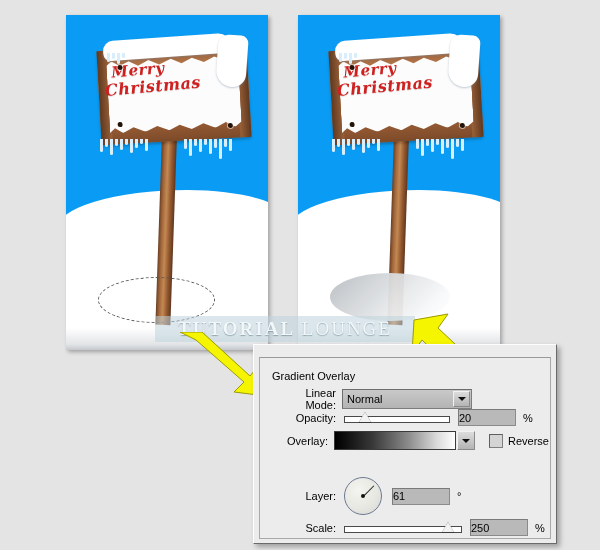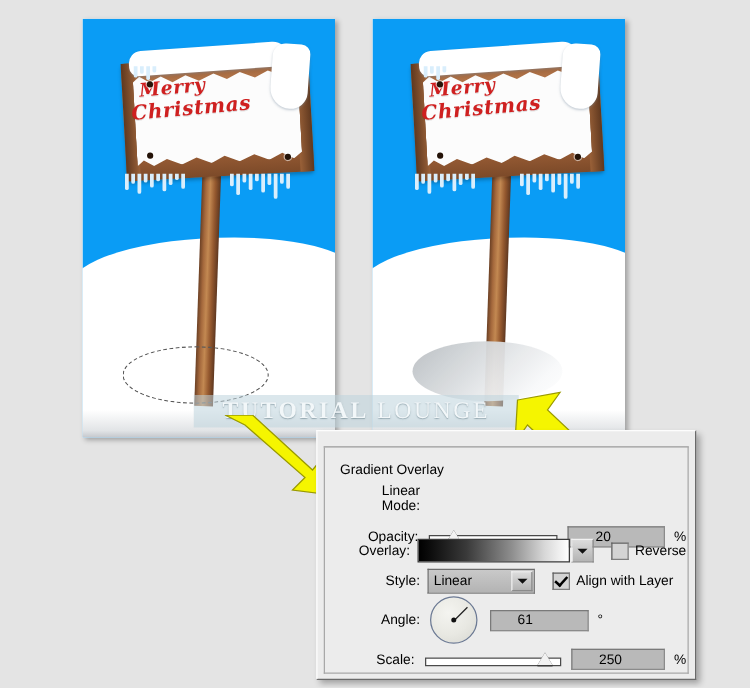--- a/index.html
+++ b/index.html
@@ -165,21 +165,21 @@
     display:flex;align-items:center;justify-content:center;
   }
   .caret{width:0;height:0;border-left:4px solid transparent;border-right:4px solid transparent;border-top:4px solid #111;}
 
   .numfield{
     height:15px;width:56px;
     background:#b9b9b9;
     border:1px solid #8b8b8b;
     border-top-color:#7a7a7a;border-left-color:#7a7a7a;
     font-size:11px;color:#000;
-    display:flex;align-items:center;padding-left:21px;
+    display:flex;align-items:center;padding-left:0;
   }
 
   .slider{position:relative;height:12px;}
   .slider .track{
     position:absolute;left:0;right:0;top:4px;height:5px;
     background:#ffffff;border:1px solid #4a4a4a;
   }
   .slider .thumb{
     position:absolute;top:0;width:0;height:0;
     border-left:6px solid transparent;border-right:6px solid transparent;
@@ -368,23 +368,29 @@
 
   <div id="dialog">
 
     <div class="group" id="grp-overlay">
       <div class="group-title">Gradient Overlay</div>
     </div>
 
 
     <div class="row" style="left:20px;top:42px;width:270px;">
       <div class="lbl" style="width:62px;">Linear Mode:</div>
-    </div>
-
-    <div class="row" style="left:20px;top:76px;width:275px;">
+      <div class="combo" style="margin-left:6px;width:128px;">
+        <span>Normal</span>
+        <div class="arrowbox">
+            <div class="caret"></div>
+          </div>
+      </div>
+    </div>
+
+    <div class="row" style="left:20px;top:64px;width:275px;">
       <div class="lbl" style="width:62px;">Opacity:</div>
       <div class="slider" style="margin-left:8px;width:106px;">
         <div class="track"></div>
         <div class="thumb" id="opacity-thumb" style="left: calc(20% - 6px);"></div>
       </div>
       <div class="numfield" style="margin-left:8px;">
         <span>20</span>
       </div>
       <div style="margin-left:7px;">%</div>
     </div>
@@ -394,34 +400,23 @@
       <div class="gradcombo" style="margin-left:6px;">
         <div class="gradbar"></div>
         <div class="arrowbox2">
             <div class="caret"></div>
           </div>
       </div>
       <div class="checkbox" style="margin-left:14px;"></div>
       <div class="chk-label">Reverse</div>
     </div>
 
-    <div class="row" style="left:20px;top:110px;width:275px;">
-      <div class="lbl" style="width:62px;">Style:</div>
-      <div class="combo" style="margin-left:6px;width:84px;">
-        <span>Linear</span>
-        <div class="arrowbox">
-            <div class="caret"></div>
-          </div>
-      </div>
-      <div class="checkbox checked" style="margin-left:14px;"></div>
-      <div class="chk-label">Align with Layer</div>
-    </div>
 
     <div class="row" style="left:20px;top:132px;width:275px;">
-      <div class="lbl" style="width:62px;">Angle:</div>
+      <div class="lbl" style="width:62px;">Layer:</div>
       <div class="dial" style="margin-left:8px;">
         <div class="needle"></div>
         <div class="hub"></div>
       </div>
       <div class="numfield" style="margin-left:10px;">
         <span>61</span>
       </div>
       <div style="margin-left:7px;">°</div>
     </div>
 

